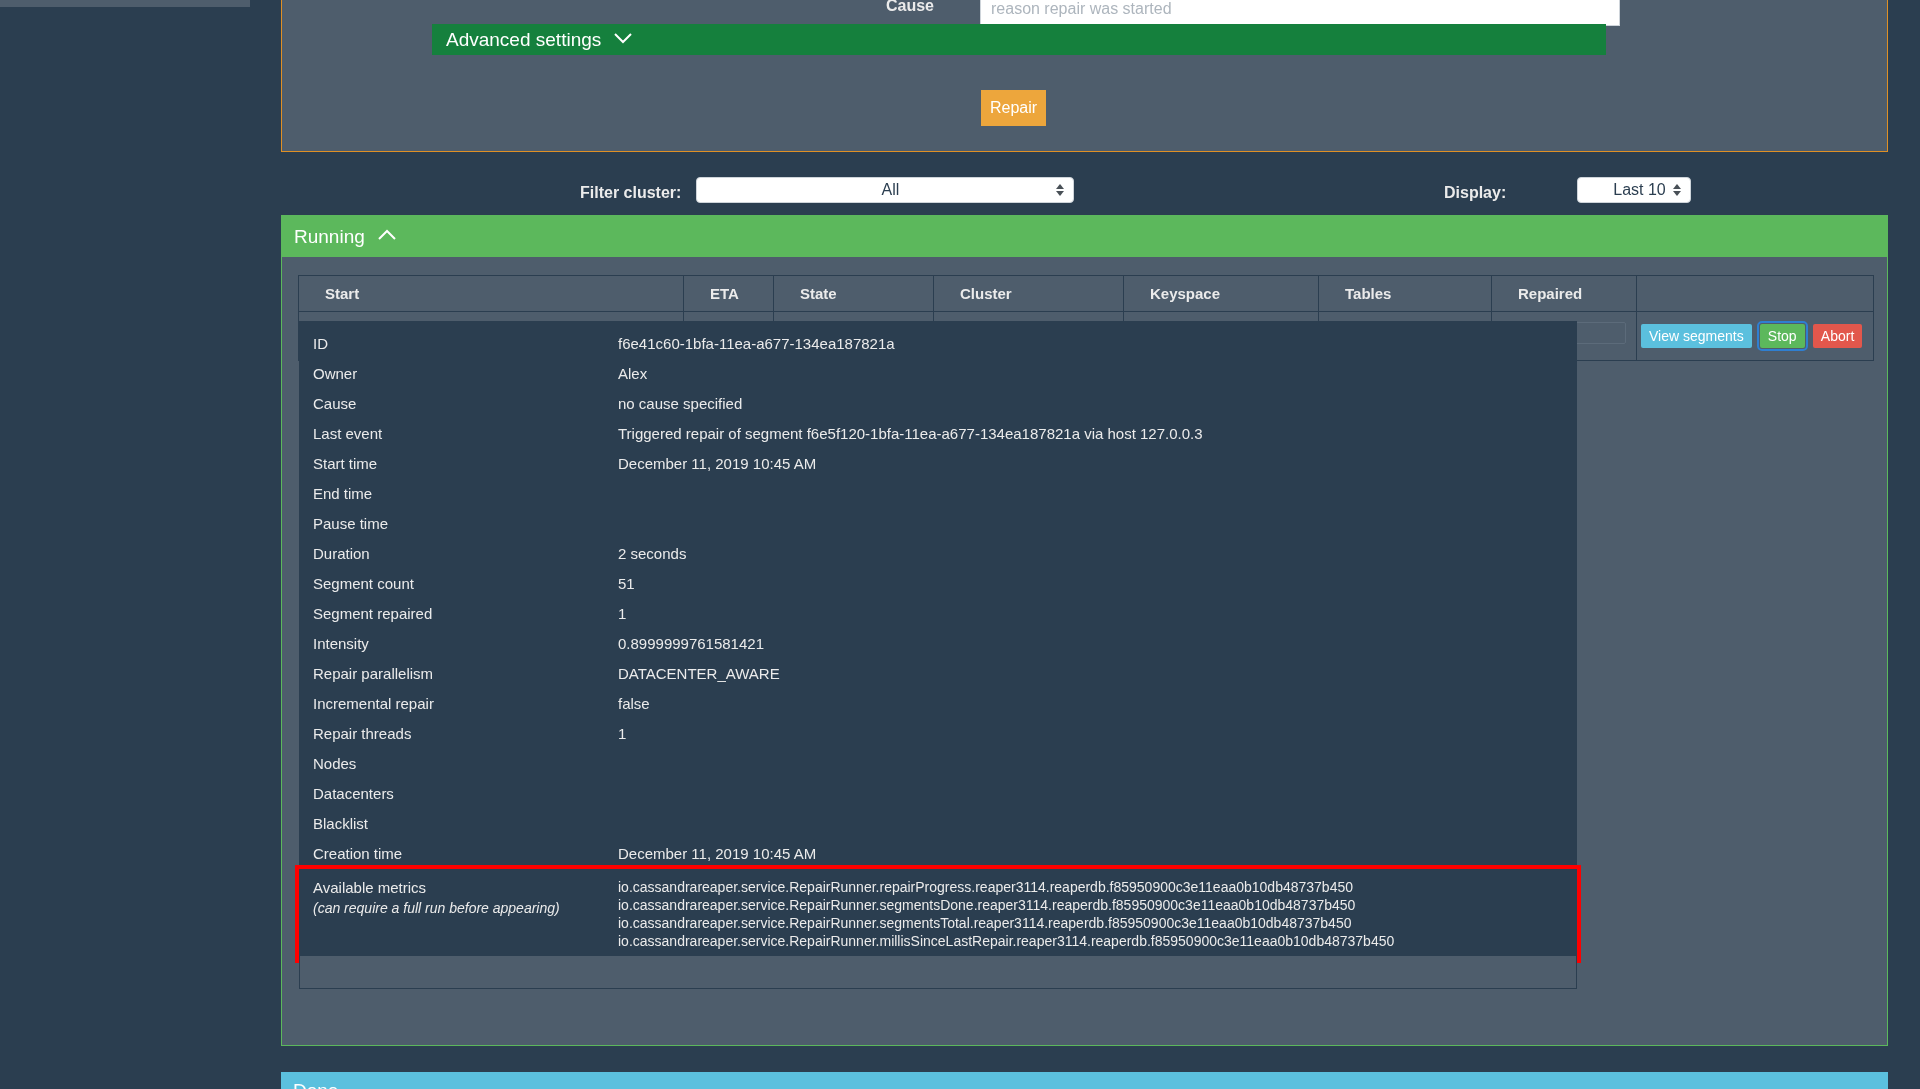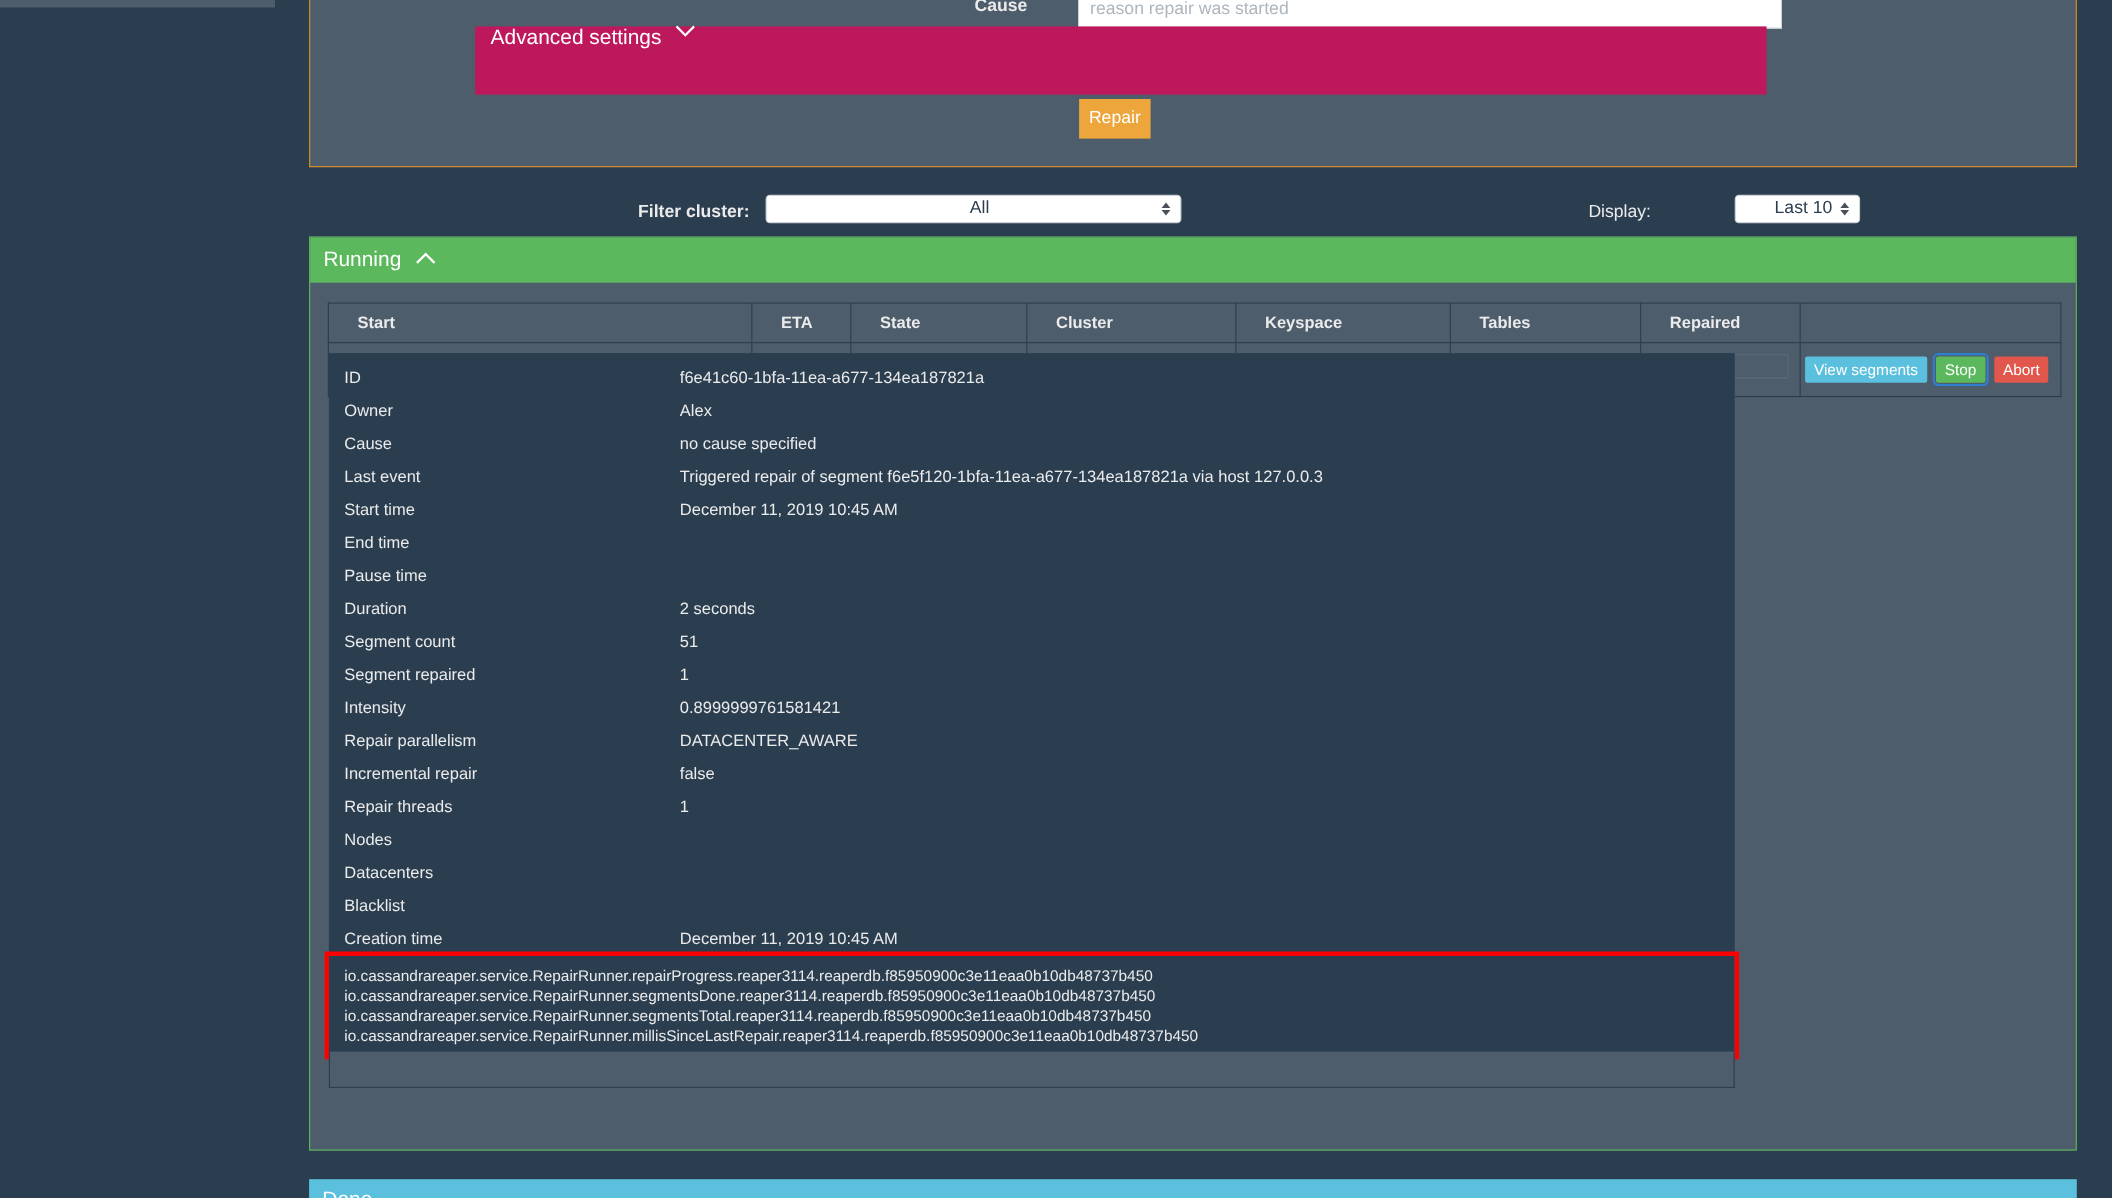--- a/index.html
+++ b/index.html
@@ -60,24 +60,24 @@
     font-size: 16px;
     padding: 0 10px;
     color: #2b3e50;
     outline: none;
   }
   .form-input::placeholder { color: #adb5bd; }
 
   .advanced-bar {
     position: absolute;
     left: 150px; top: 84px;
-    width: 1174px; height: 62px;
-    background: #be185d;
+    width: 1174px; height: 31px;
+    background: #15803d;
     display: flex;
-    align-items: flex-start;
+    align-items: center;
     padding-left: 14px;
     cursor: pointer;
   }
   .advanced-bar .txt {
     font-size: 19px;
     color: #ffffff;
   }
   .chev {
     display: inline-block;
     margin-left: 12px;
@@ -124,21 +124,21 @@
     justify-content: center;
   }
   #cluster-select {
     left: 415px; top: 5px;
     width: 378px; height: 26px;
   }
   .display-label {
     position: absolute;
     left: 1163px; top: 12px;
     font-size: 16px;
-    font-weight: normal;
+    font-weight: bold;
     color: #ebebeb;
   }
   #display-select {
     left: 1296px; top: 5px;
     width: 114px; height: 26px;
   }
   .spinner {
     position: absolute;
     right: 8px; top: 50%;
     transform: translateY(-50%);
@@ -487,20 +487,24 @@
       <div class="detail-row">
         <div class="detail-key">Blacklist</div>
         <div class="detail-val"></div>
       </div>
       <div class="detail-row">
         <div class="detail-key">Creation time</div>
         <div class="detail-val">December 11, 2019 10:45 AM</div>
       </div>
 
       <div class="detail-row metrics-row">
+        <div class="detail-key">
+          <span>Available metrics</span>
+          <span class="sub">(can require a full run before appearing)</span>
+        </div>
         <div class="detail-val">
           <span class="metric-line">io.cassandrareaper.service.RepairRunner.repairProgress.reaper3114.reaperdb.f85950900c3e11eaa0b10db48737b450</span>
           <span class="metric-line">io.cassandrareaper.service.RepairRunner.segmentsDone.reaper3114.reaperdb.f85950900c3e11eaa0b10db48737b450</span>
           <span class="metric-line">io.cassandrareaper.service.RepairRunner.segmentsTotal.reaper3114.reaperdb.f85950900c3e11eaa0b10db48737b450</span>
           <span class="metric-line">io.cassandrareaper.service.RepairRunner.millisSinceLastRepair.reaper3114.reaperdb.f85950900c3e11eaa0b10db48737b450</span>
         </div>
       </div>
     </div>
 
     <div class="detail-footer"></div>

